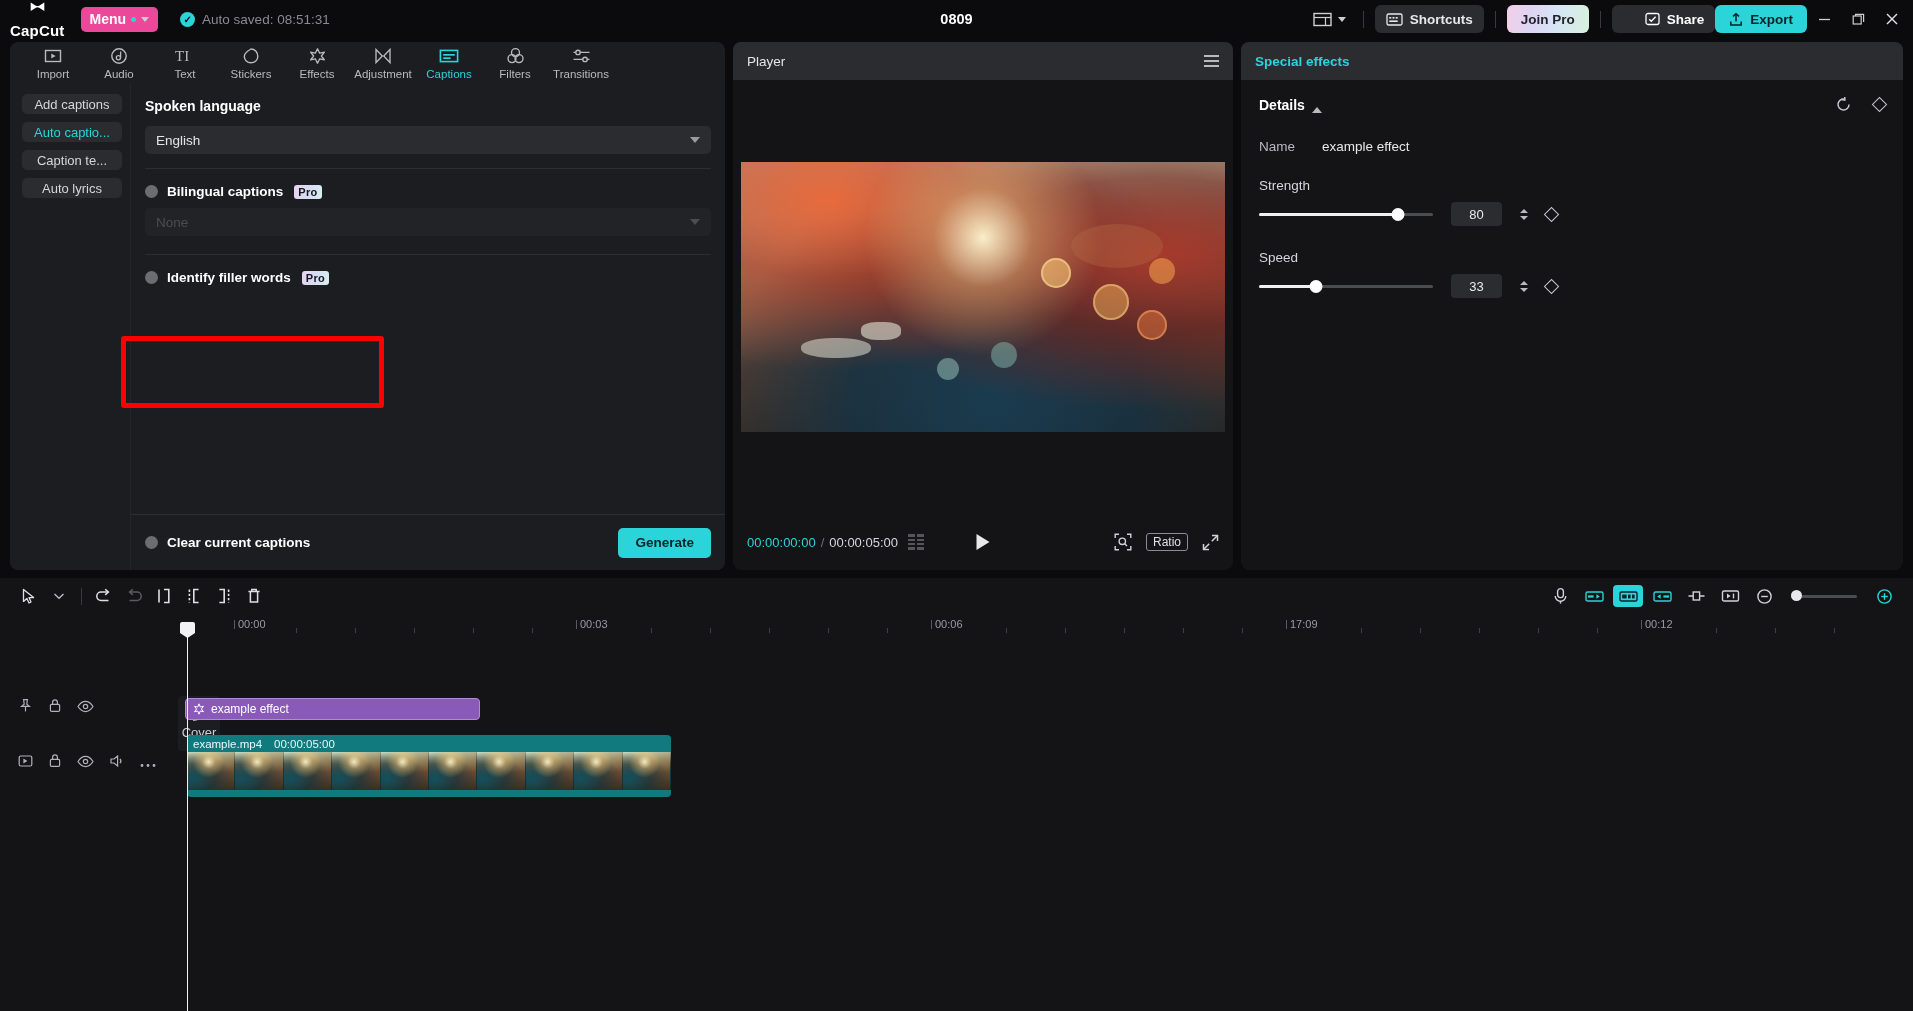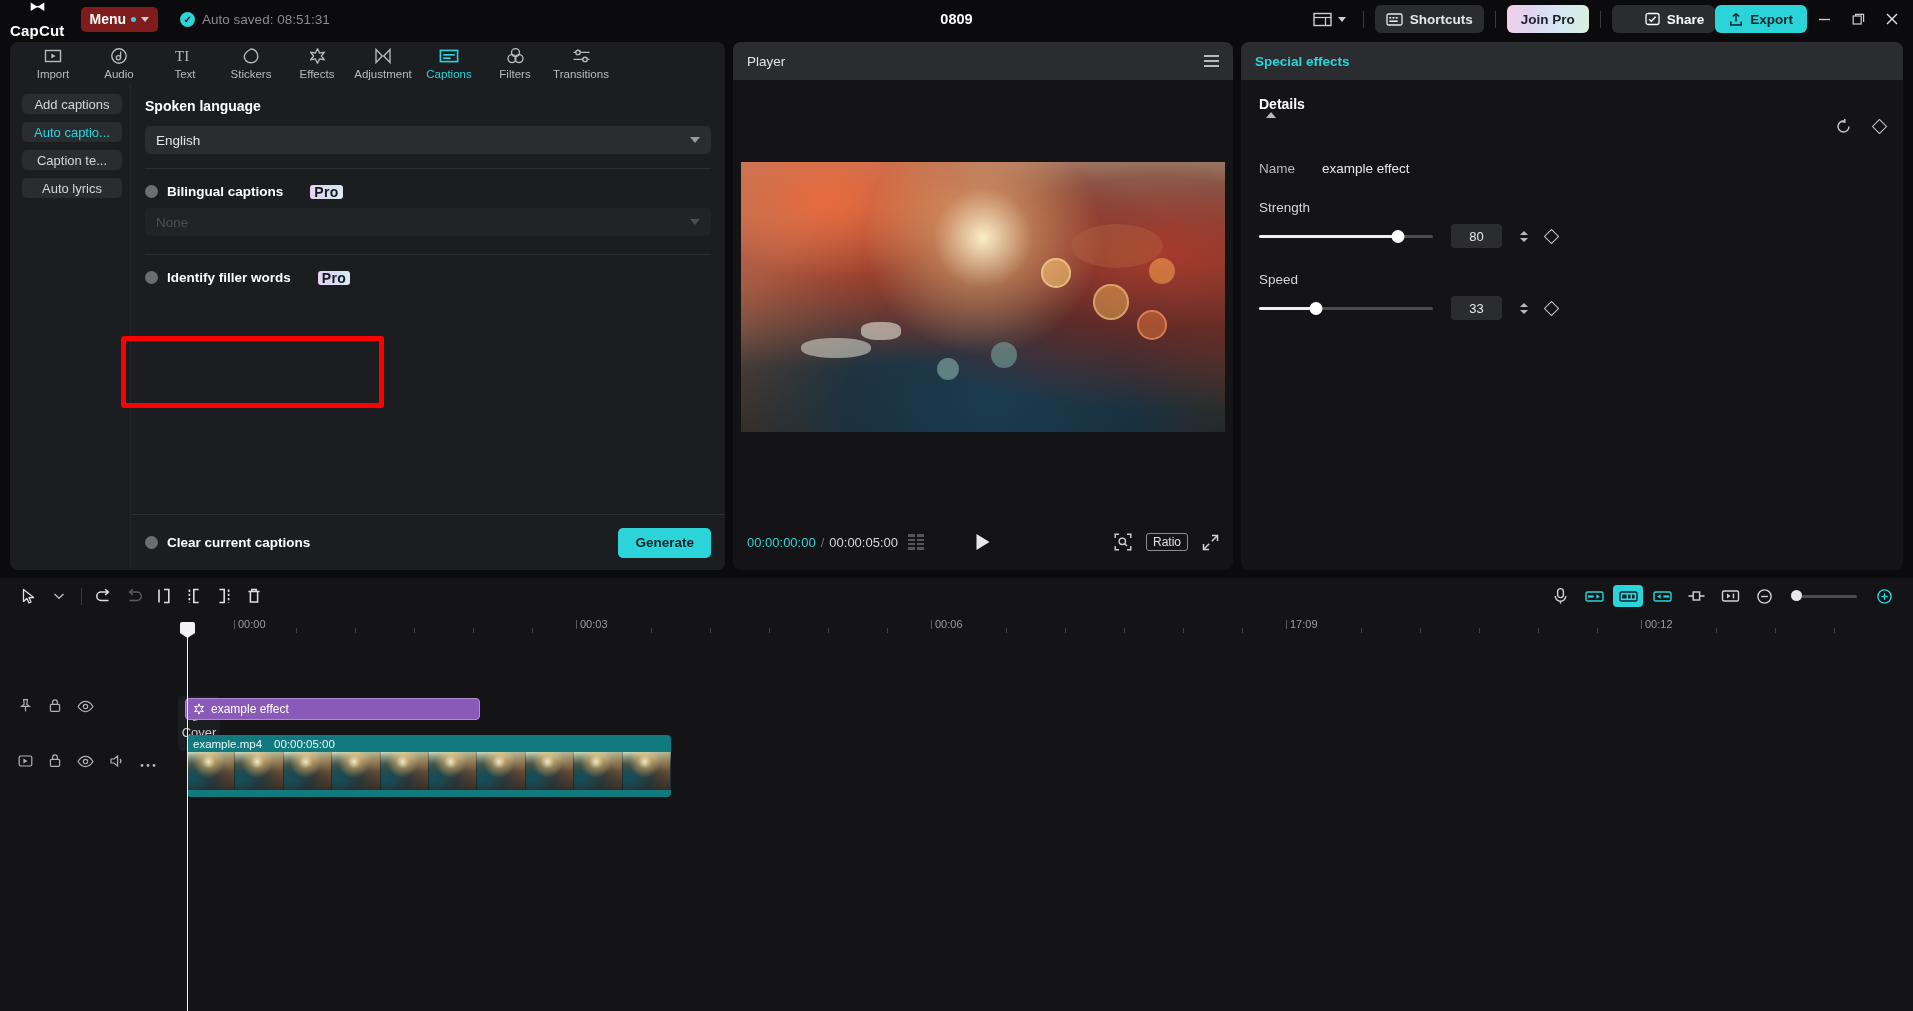--- a/index.html
+++ b/index.html
@@ -15,21 +15,21 @@
   
   .titlebar {
     position: absolute; left: 0; top: 0; width: 1913px; height: 38px;
     background: #0b0b0d; display: flex; align-items: center;
   }
   .brand { display: flex; align-items: center; gap: 6px; margin-left: 10px; flex-direction: column; }
   .brand-logo { width: 17px; height: 17px; }
   .brand-name { font-size: 15px; font-weight: bold; letter-spacing: .2px; color: #fff; }
   .menu-btn {
     margin-left: 16px; height: 25px; padding: 0 9px; border-radius: 5px;
-    background: #7f1d1d; display: flex; align-items: center; gap: 5px;
+    background: #ec4899; display: flex; align-items: center; gap: 5px;
     font-size: 14px; font-weight: bold; color: #fff; cursor: pointer;
   }
   .menu-dot { width: 5px; height: 5px; border-radius: 50%; background: #2ad4d8; }
   .chev { width: 0; height: 0; border-left: 4.5px solid transparent; border-right: 4.5px solid transparent; border-top: 5px solid #cfcfd2; }
   .autosave { margin-left: 22px; display: flex; align-items: center; gap: 7px; font-size: 13.5px; color: #8b8b90; }
   .check-badge {
     width: 15px; height: 15px; border-radius: 50%; background: #2ad4d8;
     display: flex; align-items: center; justify-content: center;
     font-size: 10px; color: #0b0b0d; font-weight: bold;
   }
@@ -88,24 +88,24 @@
   .select-chev {
     position: absolute; right: 11px; width: 0; height: 0;
     border-left: 5px solid transparent; border-right: 5px solid transparent; border-top: 6px solid #9a9aa0;
   }
   .select-chev.dim { border-top-color: #4c4d52; }
   .hr { height: 1px; background: #2d2e32; margin: 14px 0 0 0; }
   .toggle-row { display: flex; align-items: center; gap: 9px; padding: 15px 0 9px 0; }
   .knob { width: 13px; height: 13px; border-radius: 50%; background: #6c6d73; flex: none; }
   .toggle-label { font-size: 13.5px; font-weight: bold; color: #fff; }
   .pro-badge {
-    margin-left: 18px; display: inline-flex; align-items: center; justify-content: center;
+    margin-left: 2px; display: inline-flex; align-items: center; justify-content: center;
     height: 14px; padding: 0 4px; border-radius: 3px;
     background: linear-gradient(100deg,#e9d3ef,#d7dcf5,#d8eef0);
-    font-size: 14px; font-weight: bold; color: #17181c; letter-spacing: .3px;
+    font-size: 11px; font-weight: bold; color: #17181c; letter-spacing: .3px;
   }
   .redbox {
     position: absolute; left: 111px; top: 294px; width: 263px; height: 72px;
     border: 5px solid #fe0000; border-radius: 3px; pointer-events: none; z-index: 9;
   }
   .cap-footer {
     position: absolute; left: 0; right: 0; bottom: 0; height: 56px;
     border-top: 1px solid #2d2e32; display: flex; align-items: center;
     padding: 0 14px; gap: 9px;
   }
@@ -152,21 +152,21 @@
   .ratio-box { border: 1px solid #8c8d93; border-radius: 3px; padding: 1px 6px; font-size: 12px; color: #e0e0e4; cursor: pointer; }
 
   
   .right-panel {
     position: absolute; left: 1241px; top: 42px; width: 662px; height: 528px;
     background: #141417; border-radius: 8px; overflow: hidden;
   }
   .rp-head { height: 38px; background: #2b2c30; display: flex; align-items: center; padding: 0 14px; }
   .rp-title { font-size: 13.5px; font-weight: bold; color: #2ad4d8; }
   .rp-body { padding: 16px 18px 0 18px; }
-  .det-row { display: flex; align-items: flex-start; flex-direction: column; }
+  .det-row { display: flex; align-items: flex-end; }
   .det-title { font-size: 14px; font-weight: bold; color: #fff; }
   .caret-up { margin-left: 7px; width: 0; height: 0; border-left: 5px solid transparent; border-right: 5px solid transparent; border-bottom: 6px solid #b9b9bf; }
   .det-actions { margin-left: auto; display: flex; align-items: center; gap: 22px; }
   .kf-diamond { width: 11px; height: 11px; border: 1.6px solid #c6c6cc; transform: rotate(45deg); cursor: pointer; }
   .name-row { display: flex; align-items: center; gap: 27px; margin-top: 26px; }
   .name-lbl { font-size: 13.5px; color: #b9b9bf; }
   .name-val { font-size: 13.5px; color: #e8e8ea; }
   .slider-label { font-size: 13.5px; color: #d6d6da; margin-top: 24px; }
   .slider-row { display: flex; align-items: center; gap: 18px; margin-top: 9px; }
   .track { position: relative; width: 174px; height: 3px; background: #4b4c52; border-radius: 2px; }

